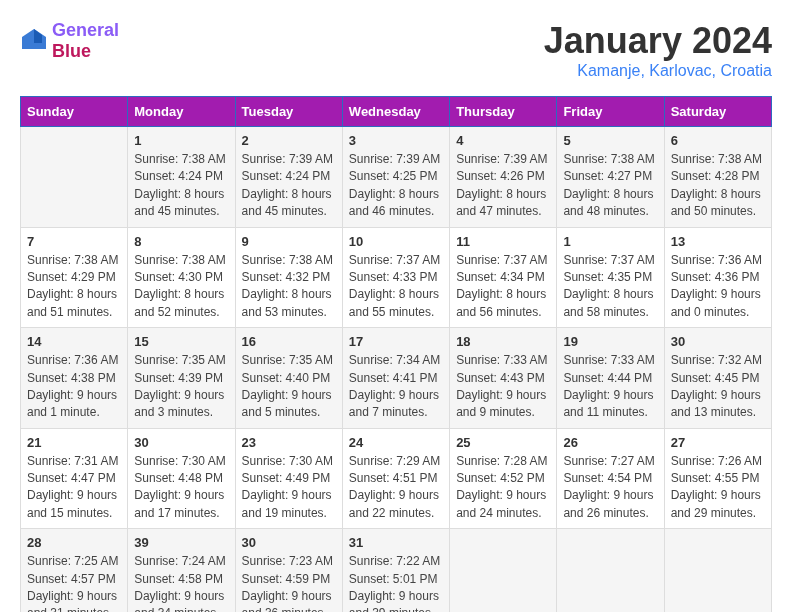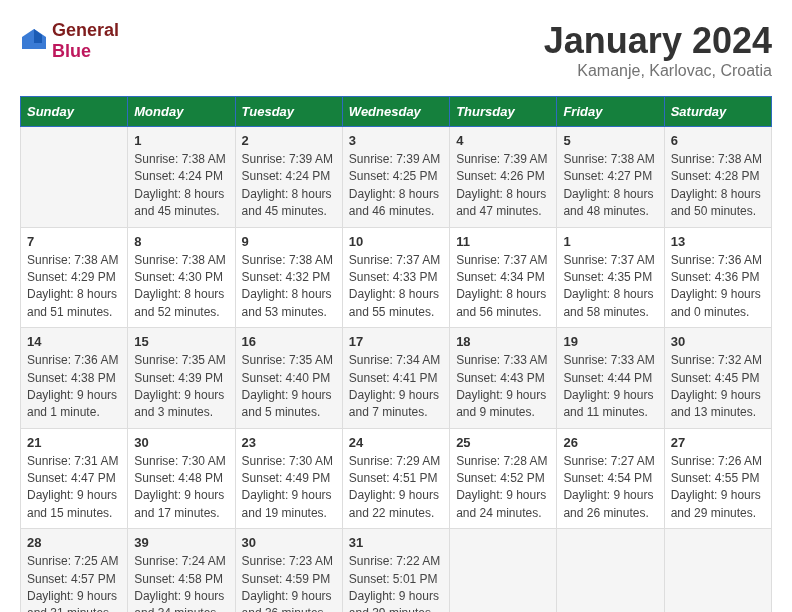--- a/index.html
+++ b/index.html
@@ -28,31 +28,30 @@
     .title-area {
       text-align: right;
     }
     .month-title {
       font-size: 36px;
       font-weight: bold;
       color: #333;
     }
     .location-title {
       font-size: 16px;
-      color: #737373;
+      color: #3b82f6;
     }
     table {
       width: 100%;
       border-collapse: collapse;
       font-size: 11px;
     }
     thead tr {
-      background-color: #15803d;
+      background-color: #a21caf;
       color: #fff;
-      font-style: italic;
     }
     thead th {
       padding: 7px 6px;
       text-align: left;
       font-size: 13px;
       font-weight: bold;
       border: 1px solid #2d6abf;
     }
     tbody tr {
       vertical-align: top;
@@ -87,21 +86,21 @@
 <body>
 
 <div class="header-area">
   <div class="logo">
     <svg class="logo-icon" viewBox="0 0 28 28">
       <polygon points="14,2 26,10 26,22 2,22 2,10" fill="#3a7bd5"></polygon>
       <polygon points="14,2 22,8 22,16 14,16" fill="#1a5bb5"></polygon>
       <rect x="10" y="16" width="8" height="6" fill="#3a7bd5"></rect>
     </svg>
     <div>
-      <span style="font-size:18px;font-weight:bold;color:#7f1d1d;">General</span><br>
+      <span style="font-size:18px;font-weight:bold;color:#8b5cf6;">General</span><br>
       <span style="font-size:18px;font-weight:bold;color:#be185d;">Blue</span>
     </div>
   </div>
   <div class="title-area">
     <div class="month-title">January 2024</div>
     <div class="location-title">Kamanje, Karlovac, Croatia</div>
   </div>
 </div>
 
 <table>

